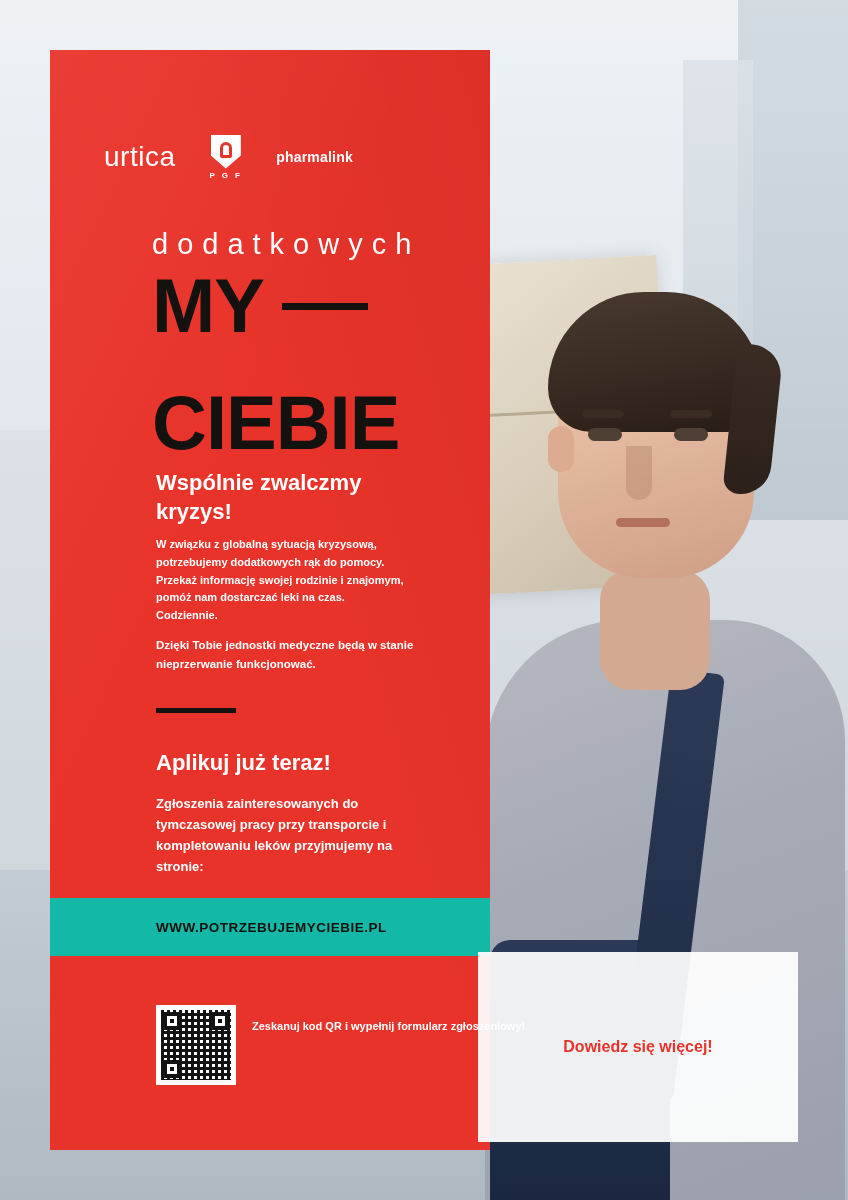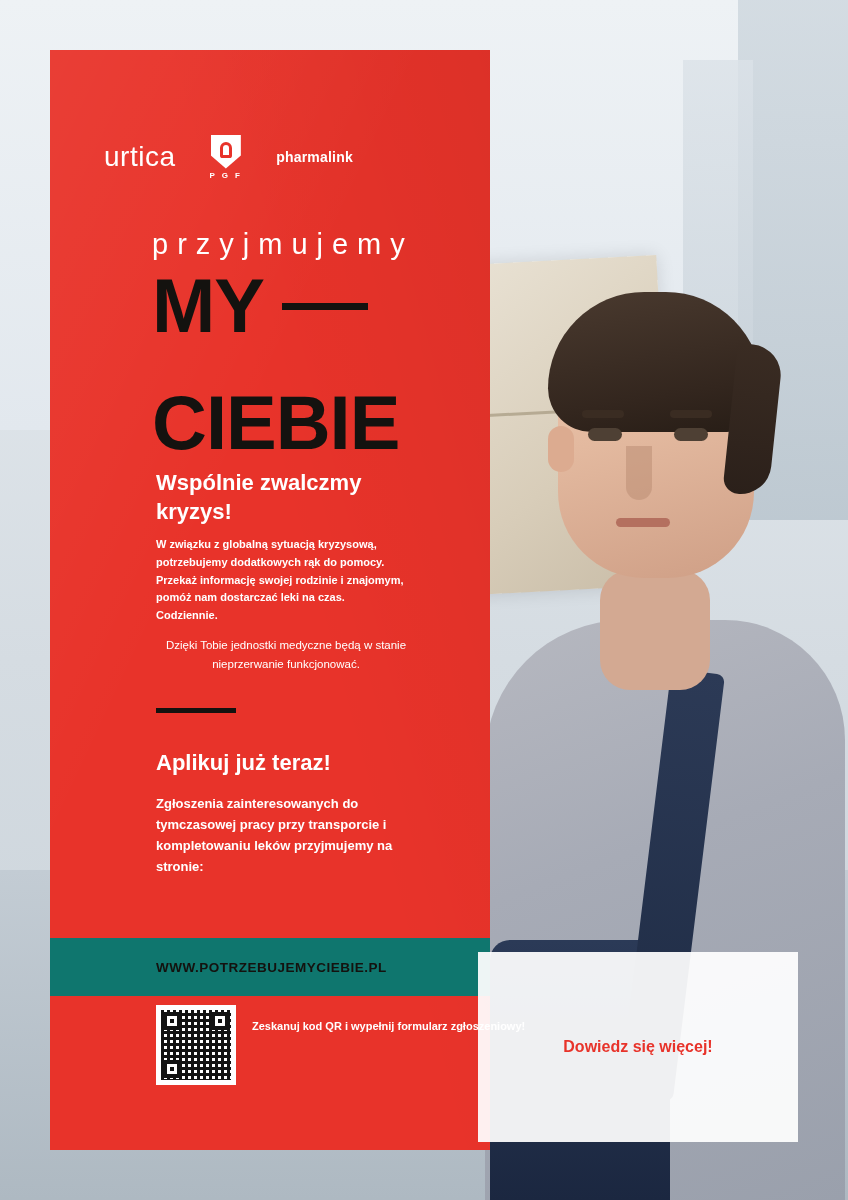--- a/index.html
+++ b/index.html
@@ -334,23 +334,22 @@
     font-weight: 700;
     line-height: 1.62;
   }
   .body-2 {
     position: absolute;
     left: 156px;
     top: 636px;
     width: 260px;
     color: #ffffff;
     font-size: 11.5px;
-    font-weight: 400;
+    font-weight: 700;
     line-height: 1.62;
-    text-align: center;
   }
   .rule {
     position: absolute;
     left: 156px;
     top: 708px;
     width: 80px;
     height: 5px;
     background: #14120f;
   }
   .apply-head {
@@ -372,24 +371,23 @@
     line-height: 1.62;
   }
 
   
   .url-band {
     position: absolute;
     left: 50px;
     top: 898px;
     width: 440px;
     height: 58px;
-    background: #0f766e;
+    background: #14b8a6;
     display: flex;
     align-items: center;
-    margin-top: 40px;
   }
   .url-text {
     margin-left: 106px;
     color: #14120f;
     font-size: 13.5px;
     font-weight: 700;
     letter-spacing: .5px;
   }
 
   
@@ -509,21 +507,21 @@
 
   <div class="logos">
     <div class="logo-urtica">urtica</div>
     <div class="logo-pgf">
       <div class="shield"></div>
       <div class="pgf-text">P G F</div>
     </div>
     <div class="logo-pharmalink">pharmalink</div>
   </div>
 
-  <div class="kicker">przyjmujemy</div>
+  <div class="kicker">dodatkowych</div>
   <div class="h-my">
     <span>MY</span>
     <span class="h-dash"></span>
   </div>
   <div class="h-ciebie">CIEBIE</div>
 
   <div class="subhead">Wspólnie zwalczmy kryzys!</div>
   <div class="body-1">W związku z globalną sytuacją kryzysową, potrzebujemy dodatkowych rąk do pomocy. Przekaż informację swojej rodzinie i znajomym, pomóż nam dostarczać leki na czas. Codziennie.</div>
   <div class="body-2">Dzięki Tobie jednostki medyczne będą w stanie nieprzerwanie funkcjonować.</div>
 

